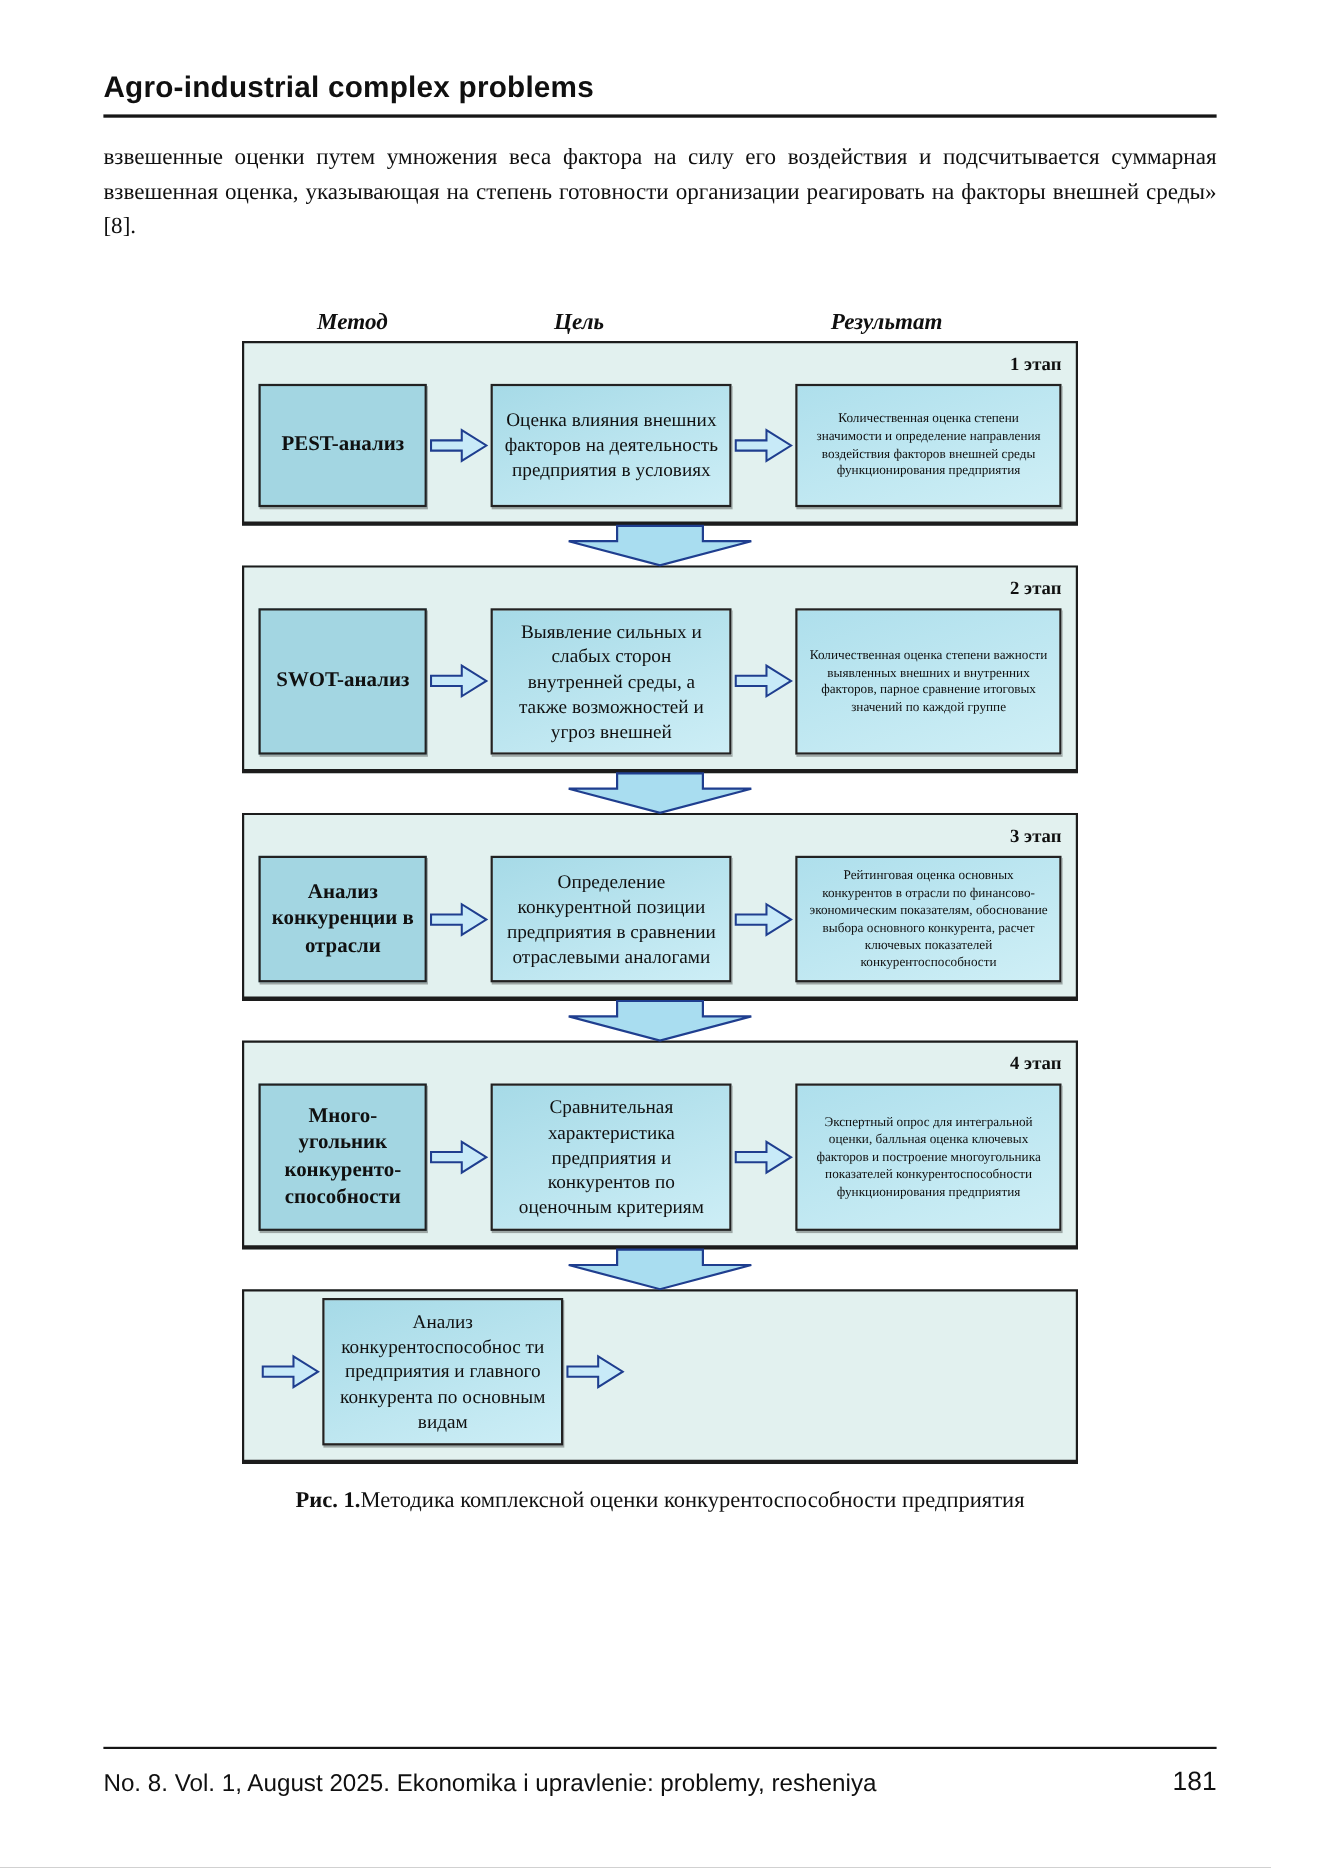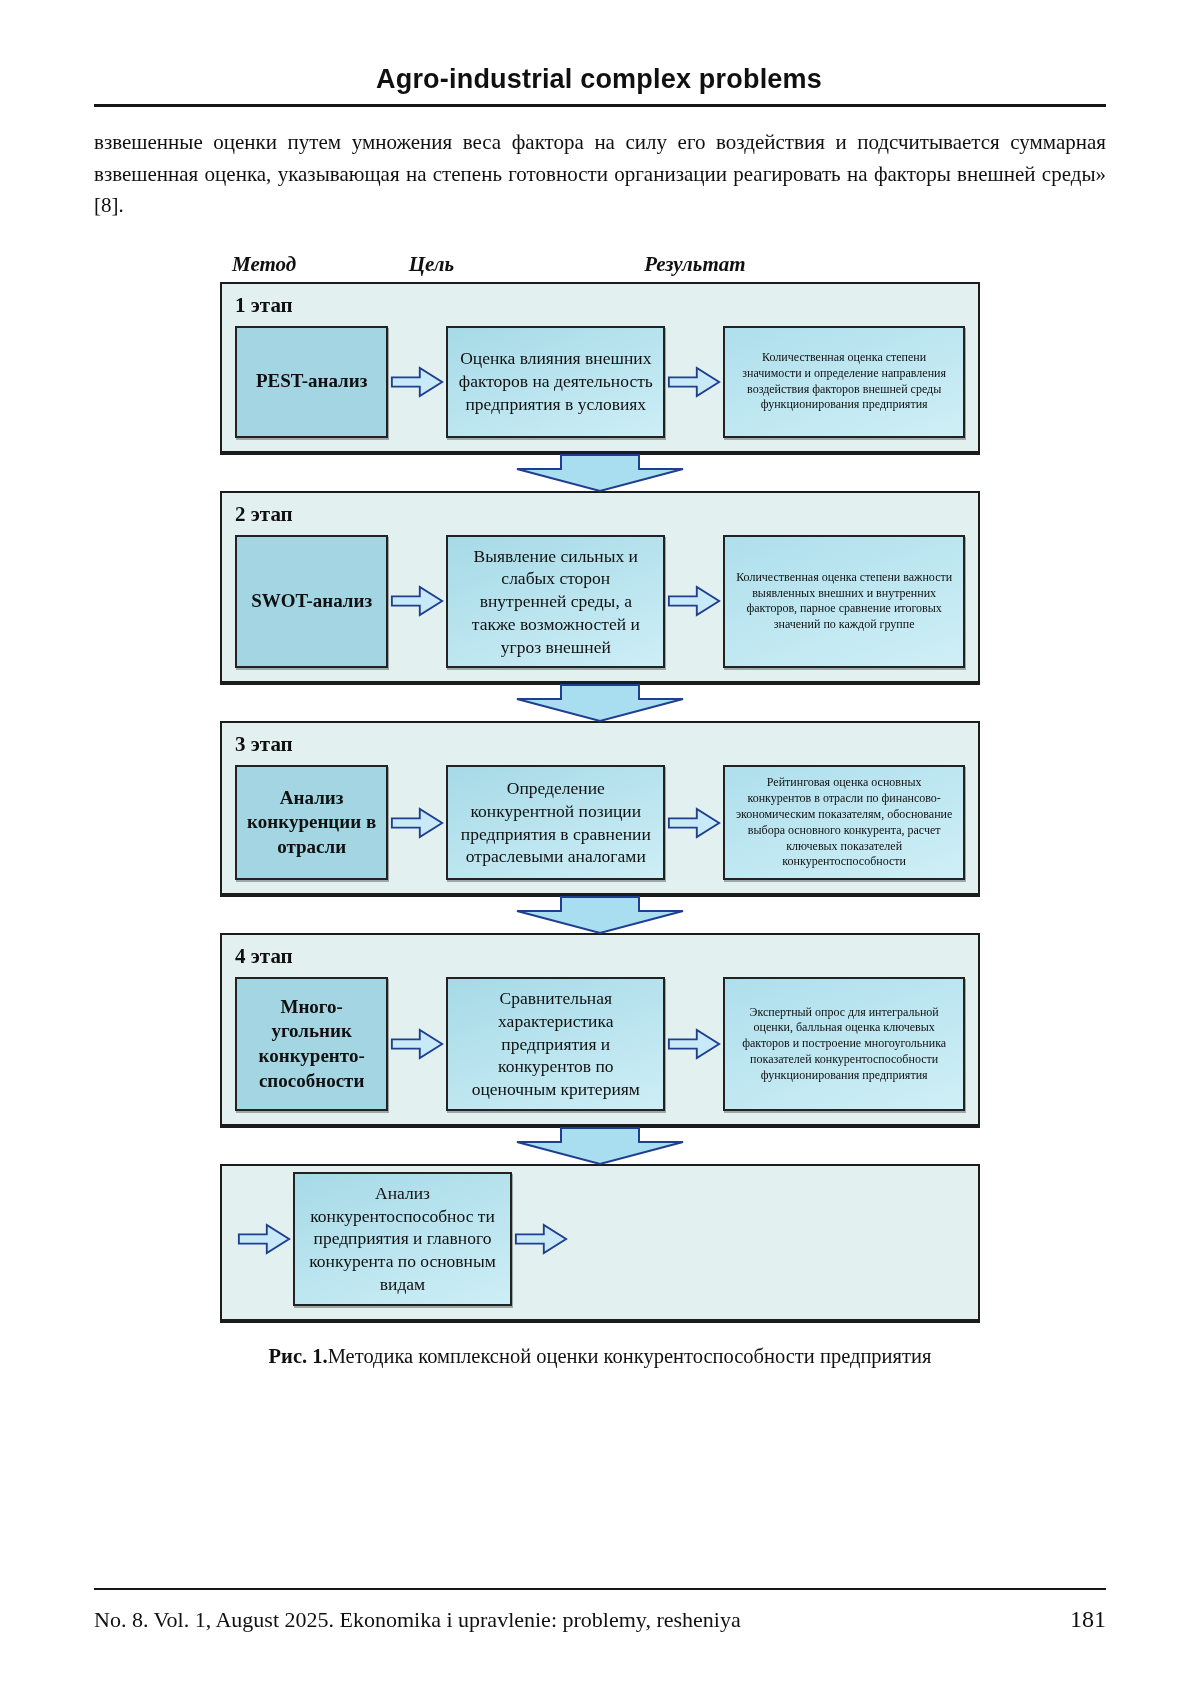--- a/index.html
+++ b/index.html
@@ -9,53 +9,53 @@
     margin:0 auto;
     background:#ffffff;
     box-sizing:border-box;
     padding:64px 94px 0 94px;
     font-family:"Liberation Serif", serif;
     color:#101010;
     overflow:hidden;
   }
   
   .header-title {
-    text-align:center;
+    text-align:left;
     font-family:"Liberation Sans", sans-serif;
     font-weight:bold;
     font-size:27px;
     letter-spacing:0.2px;
     padding-right:2px;
   }
   .header-rule { height:3px; background:#161616; margin-top:9px; }
 
   
   .twocol { display:flex; gap:30px; text-align:justify; }
   .twocol p { margin:0; font-size:21px; line-height:1.5; }
   .col { flex:1 1 0; }
   .intro { margin-top:20px; }
 
   
   .diagram { width:760px; margin:30px auto 0 auto; }
   .dia-headers {
     display:flex; margin-bottom:5px; padding:0 12px;
     font-weight:bold; font-style:italic; font-size:21px;
   }
-  .dh { text-align:left; }
+  .dh { text-align:center;margin-top:28px; }
   .dh-m { flex:0 0 24%; }
   .dh-g { flex:0 0 32%; }
   .dh-r { flex:1 1 auto; }
 
   .stage {
     border:2px solid #1c1c1c; border-bottom-width:4px;
     background:#e2f1ef;
     padding:6px 13px 13px 13px;
     box-sizing:border-box;
   }
-  .stage-label { text-align:left; font-weight:bold; font-size:21px; margin:3px 0 8px 0; }
+  .stage-label { text-align:right; font-weight:bold; font-size:17px; margin:3px 0 8px 0; }
   .stage-row { display:flex; align-items:stretch; min-height:112px; }
   .box {
     box-sizing:border-box;
     border:2px solid #222;
     box-shadow:1px 2px 0 rgba(30,30,30,0.35);
     display:flex; align-items:center; justify-content:center;
     text-align:center;
     padding:8px 9px;
   }
   .box-method {
@@ -86,23 +86,23 @@
 
   
   .caption { text-align:center; font-size:20.5px; margin:22px 0 0 0; }
   .caption .cap-bold { font-weight:bold; }
   .caption .cap-text { margin-left:0; }
 
   
   .footer { position:absolute; left:94px; right:94px; top:1588px; }
   .footer-rule { height:2px; background:#161616; }
   .footer-row {
-    display:flex; justify-content:space-between; align-items:center;
+    display:flex; justify-content:space-between; align-items:flex-end;
     margin-top:16px;
-    font-family:Liberation Serif, serif;
+    font-family:Liberation Sans, sans-serif;
     font-size:22px;
   }
   .footer-page { font-size:24px; }
 </style>
 </head>
 <body>
 
 <div class="page">
 
   <div>

